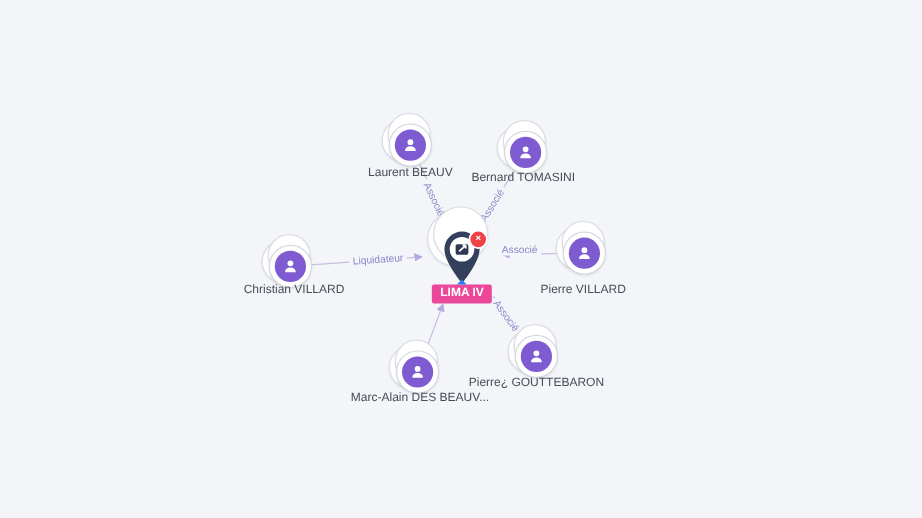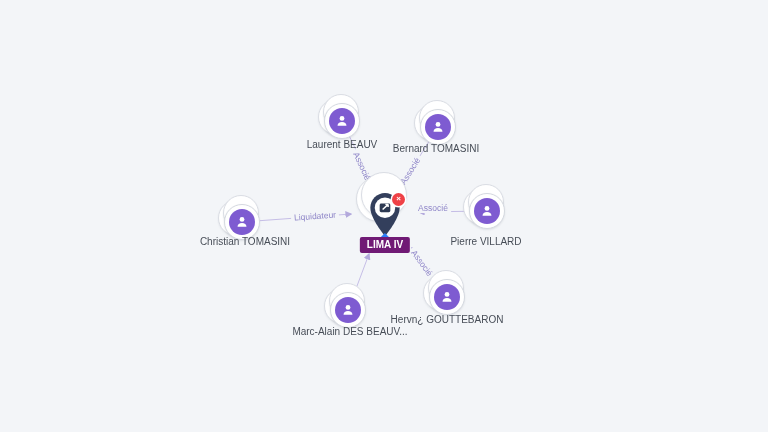--- a/index.html
+++ b/index.html
@@ -51,21 +51,21 @@
 
   .remove-badge {
     position:absolute; width:13px; height:13px; border-radius:50%;
     background:#ef4146; color:#fff; font-size:8px; font-weight:bold;
     line-height:12px; text-align:center; cursor:pointer;
     box-shadow:0 0 0 1.5px #fff;
   }
 
   .company-label {
     position:absolute; transform:translateX(-50%);
-    background:#701a75; color:#fff; font-size:10px; font-weight:bold;
+    background:#ec4899; color:#fff; font-size:10px; font-weight:bold;
     padding:2px 7px 3px; border-radius:2px; white-space:nowrap; cursor:pointer;
   }
   .company-label::before {
     content:""; position:absolute; top:-4px; left:50%; margin-left:-4px;
     border-left:4px solid transparent; border-right:4px solid transparent;
     border-bottom:4px solid #2b7cf7;
   }
 </style>
 </head>
 <body>
@@ -125,21 +125,21 @@
     <span class="stack s2"></span>
     <span class="face">
         <span class="avatar">
       <svg viewBox="0 0 24 24" width="16" height="16" fill="#fff">
             <circle cx="12" cy="8.2" r="3.6"></circle>
             <path d="M12 13.4c-4 0-6.6 2.2-6.6 5v.8h13.2v-.8c0-2.8-2.6-5-6.6-5z"></path>
           </svg>
     </span>
       </span>
   </div>
-  <div class="node-label" style="left:245px; top:236px;">Christian TOMASINI</div>
+  <div class="node-label" style="left:245px; top:236px;">Christian VILLARD</div>
 
   <div class="node" style="left:487px; top:211px;">
     <span class="stack s1"></span>
     <span class="stack s2"></span>
     <span class="face">
         <span class="avatar">
       <svg viewBox="0 0 24 24" width="16" height="16" fill="#fff">
             <circle cx="12" cy="8.2" r="3.6"></circle>
             <path d="M12 13.4c-4 0-6.6 2.2-6.6 5v.8h13.2v-.8c0-2.8-2.6-5-6.6-5z"></path>
           </svg>
@@ -153,21 +153,21 @@
     <span class="stack s2"></span>
     <span class="face">
         <span class="avatar">
       <svg viewBox="0 0 24 24" width="16" height="16" fill="#fff">
             <circle cx="12" cy="8.2" r="3.6"></circle>
             <path d="M12 13.4c-4 0-6.6 2.2-6.6 5v.8h13.2v-.8c0-2.8-2.6-5-6.6-5z"></path>
           </svg>
     </span>
       </span>
   </div>
-  <div class="node-label" style="left:447px; top:314px;">Hervn¿ GOUTTEBARON</div>
+  <div class="node-label" style="left:447px; top:314px;">Pierre¿ GOUTTEBARON</div>
 
   <div class="node" style="left:348px; top:310px;">
     <span class="stack s1"></span>
     <span class="stack s2"></span>
     <span class="face">
         <span class="avatar">
       <svg viewBox="0 0 24 24" width="16" height="16" fill="#fff">
             <circle cx="12" cy="8.2" r="3.6"></circle>
             <path d="M12 13.4c-4 0-6.6 2.2-6.6 5v.8h13.2v-.8c0-2.8-2.6-5-6.6-5z"></path>
           </svg>

